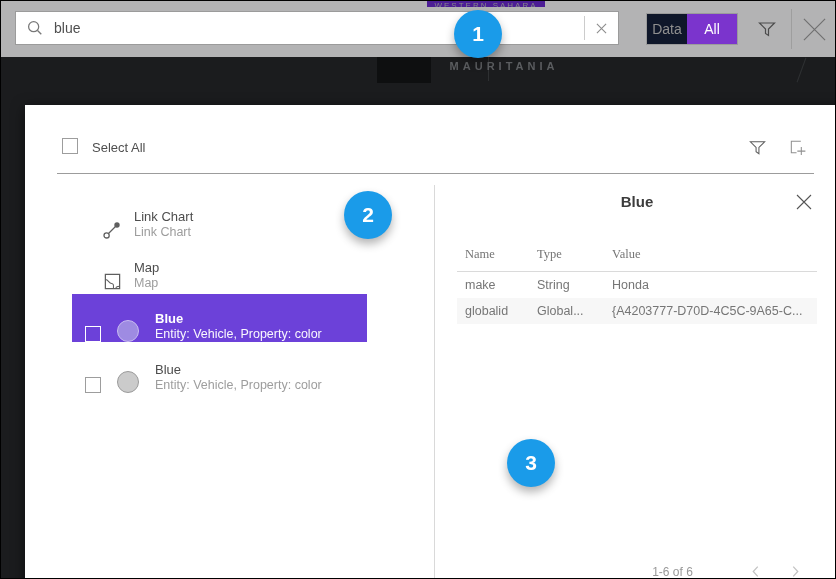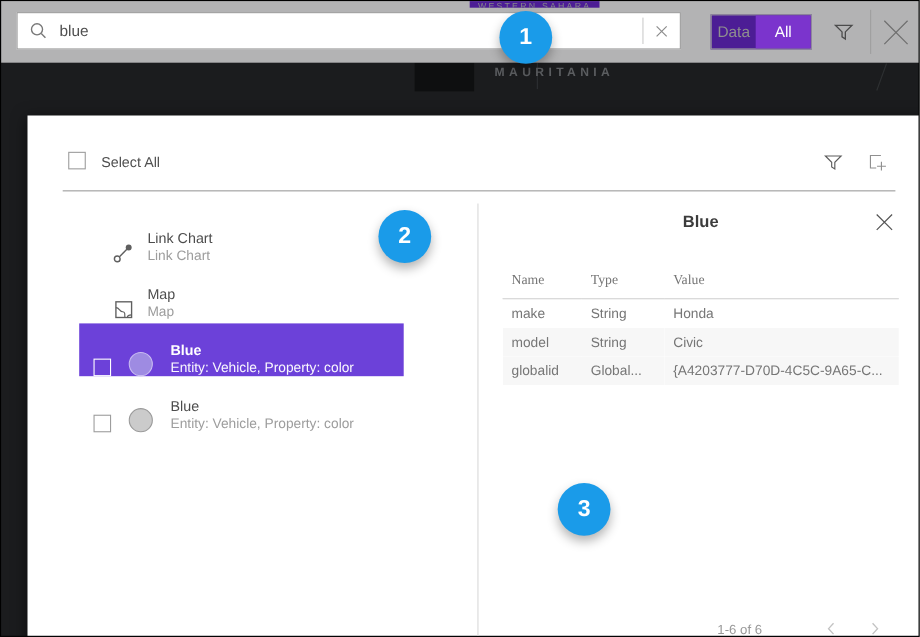--- a/index.html
+++ b/index.html
@@ -22,21 +22,21 @@
   
   .toolbar { position:absolute; left:0; top:0; width:836px; height:56px; background:#b3b3b4; z-index:4; }
   .search-box { position:absolute; left:14px; top:10px; width:604px; height:34px; background:#fff;
                 border:1px solid #9b9b9b; display:flex; align-items:center; }
   .search-icon { width:38px; display:flex; justify-content:center; align-items:center; }
   .search-input { flex:1; border:none; outline:none; background:transparent; font-size:14px; color:#4f4f4f;
                   font-family:"Liberation Sans", sans-serif; }
   .search-divider { width:1px; height:24px; background:#cccccc; }
   .icon-btn { display:flex; align-items:center; justify-content:center; cursor:pointer; background:none; border:none; }
   .clear-btn { width:33px; height:100%; }
-  .scope-toggle { position:absolute; left:645px; top:12px; width:92px; height:32px; background:#4c1d95;
+  .scope-toggle { position:absolute; left:645px; top:12px; width:92px; height:32px; background:#0f172a;
                   border:1px solid #9b9b9b; display:flex; }
   .scope-data { flex:1; display:flex; align-items:center; justify-content:center; font-size:14px; color:#8f8f8f; cursor:pointer; }
   .scope-all { width:50px; display:flex; align-items:center; justify-content:center; font-size:14px; color:#fff;
                background:var(--accent-purple, #7b34cd); cursor:pointer; }
   .toolbar-filter { position:absolute; left:751px; top:14px; width:30px; height:28px; }
   .toolbar-divider { position:absolute; left:790px; top:8px; width:1px; height:40px; background:#9e9e9e; }
   .toolbar-close { position:absolute; left:798px; top:13px; width:31px; height:30px; }
 
   
   .panel { position:absolute; left:24px; top:80px; width:820px; height:486px; background:#fff;
@@ -236,25 +236,20 @@
         </thead>
         <tbody>
   <tr>
     <td>make</td>
     <td>String</td>
     <td>Honda</td>
   </tr>
 
 
 
-  <tr class="zebra">
-    <td>model</td>
-    <td>String</td>
-    <td>Civic</td>
-  </tr>
 
 
   <tr class="zebra">
     <td>globalid</td>
     <td>Global...</td>
     <td>{A4203777-D70D-4C5C-9A65-C...</td>
   </tr>
 </tbody>
       </table>
     </div>

